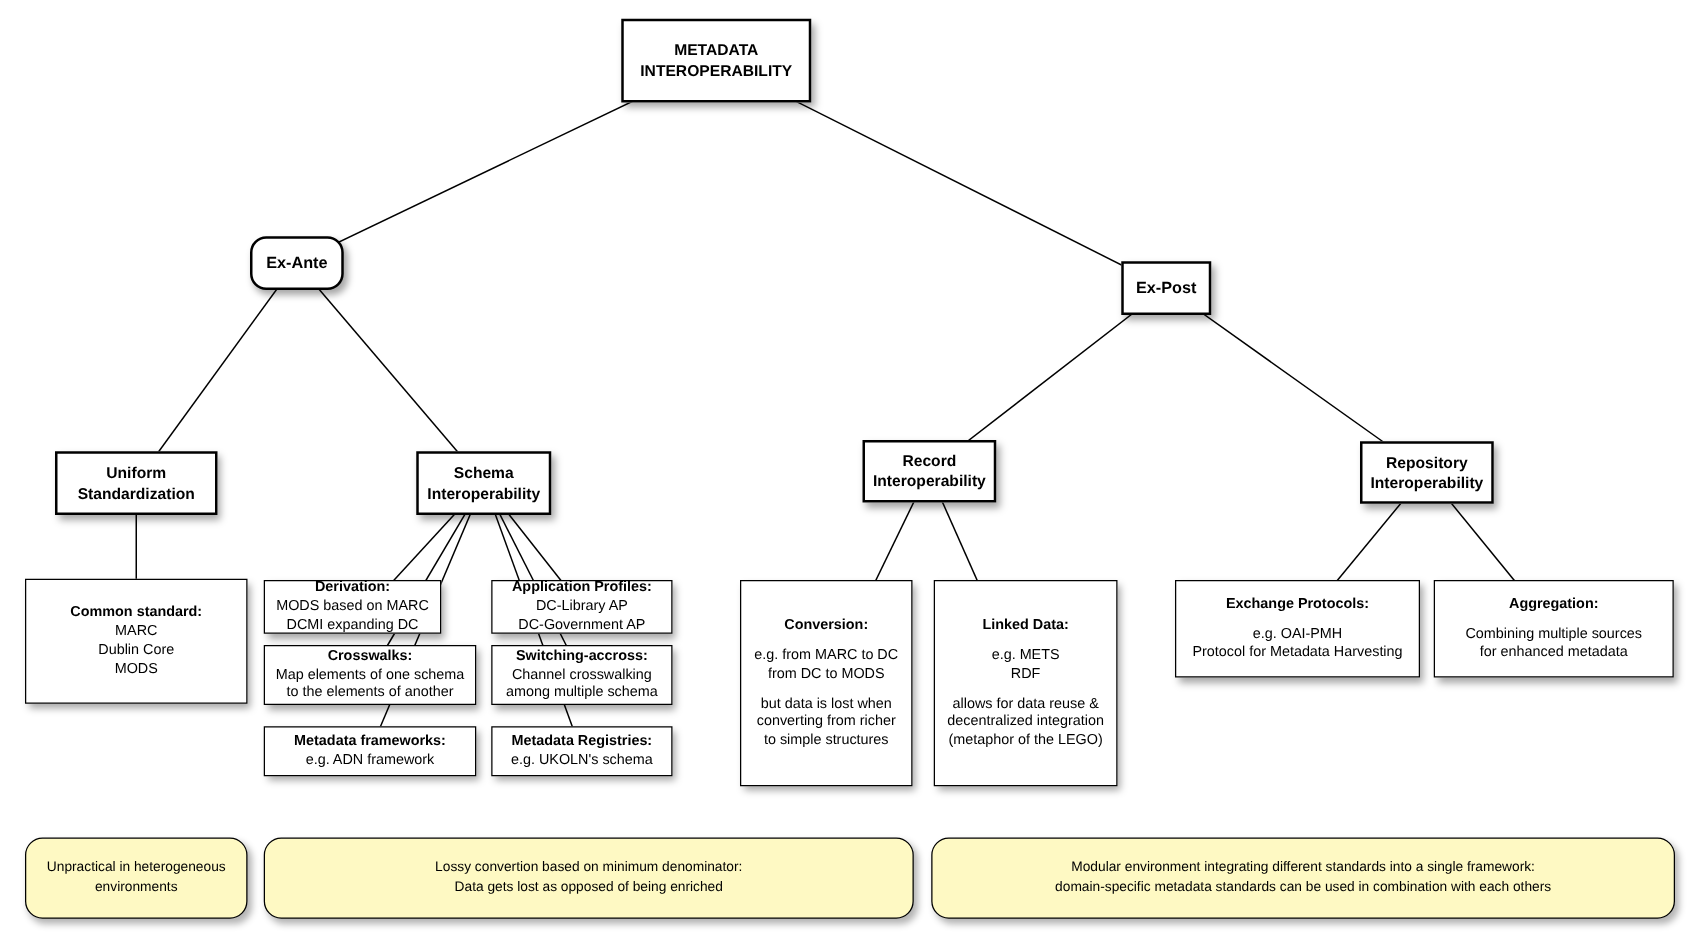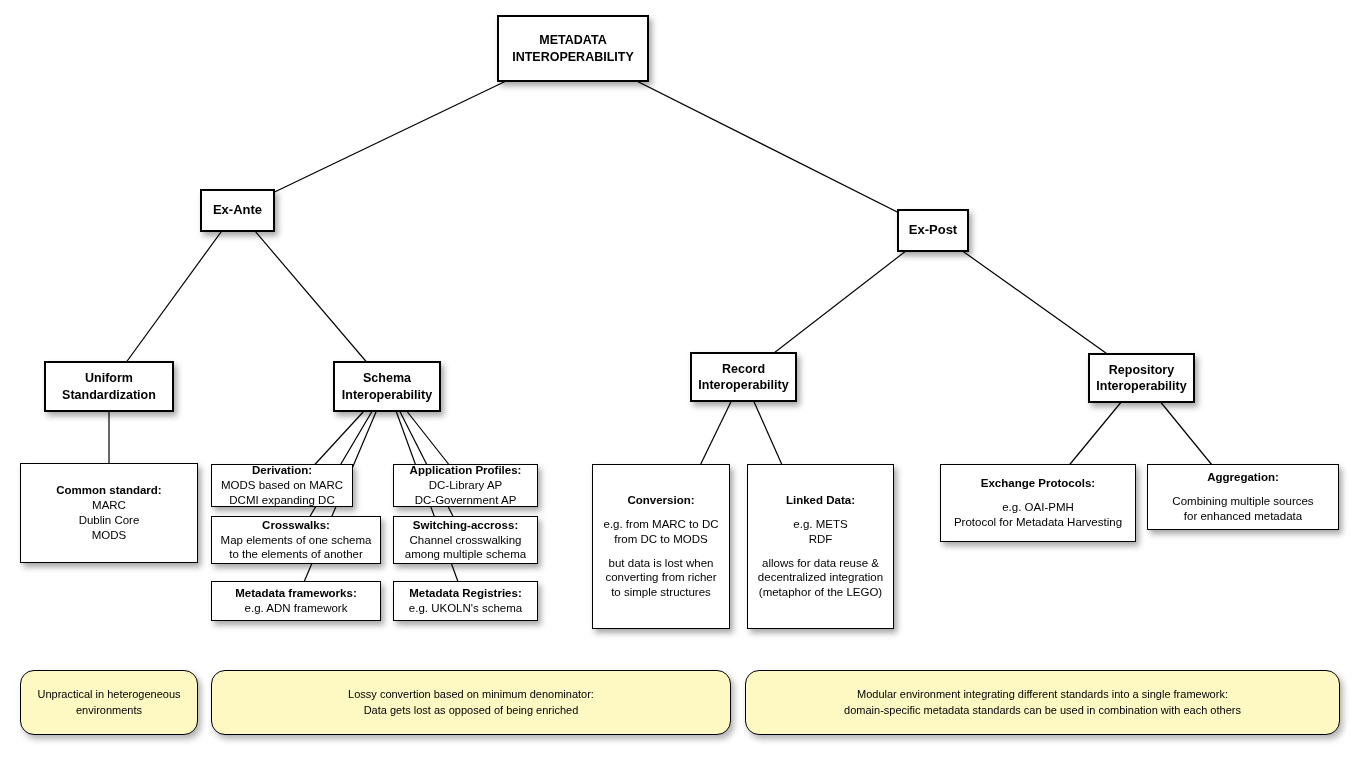--- a/index.html
+++ b/index.html
@@ -42,21 +42,21 @@
     <line x1="743" y1="377" x2="661" y2="546"></line>
     <line x1="743" y1="377" x2="818" y2="546"></line>
     <line x1="1141" y1="378" x2="1038" y2="503"></line>
     <line x1="1141" y1="378" x2="1243" y2="503"></line>
   </svg>
 
   <div class="box" style="left:497px;top:15px;width:152px;height:67px;">
     <span class="blabel">METADATA INTEROPERABILITY</span>
   </div>
 
-  <div class="box" style="left:200px;top:189px;width:75px;height:43px;">
+  <div class="box" style="left:200px;top:189px;width:75px;height:43px;border-radius:13px;">
     <span class="blabel big">Ex-Ante</span>
   </div>
 
   <div class="box" style="left:897px;top:209px;width:72px;height:43px;">
     <span class="blabel big">Ex-Post</span>
   </div>
 
   <div class="box" style="left:44px;top:361px;width:130px;height:51px;">
     <span class="blabel">Uniform Standardization</span>
   </div>
@@ -141,21 +141,21 @@
   </div>
 
   <div class="box leaf" style="left:940px;top:464px;width:196px;height:78px;">
     <span class="btitle">Exchange Protocols:</span>
     <div class="para">
       <span class="bline">e.g. OAI-PMH</span>
       <span class="bline">Protocol for Metadata Harvesting</span>
     </div>
   </div>
 
-  <div class="box leaf" style="left:1147px;top:464px;width:192px;height:66px;">
+  <div class="box leaf" style="left:1147px;top:464px;width:192px;height:78px;">
     <span class="btitle">Aggregation:</span>
     <div class="para">
       <span class="bline">Combining multiple sources</span>
       <span class="bline">for enhanced metadata</span>
     </div>
   </div>
 
   <div class="note" style="left:20px;top:670px;width:178px;height:65px;">
     <span class="nline">Unpractical in heterogeneous</span>
     <span class="nline">environments</span>

